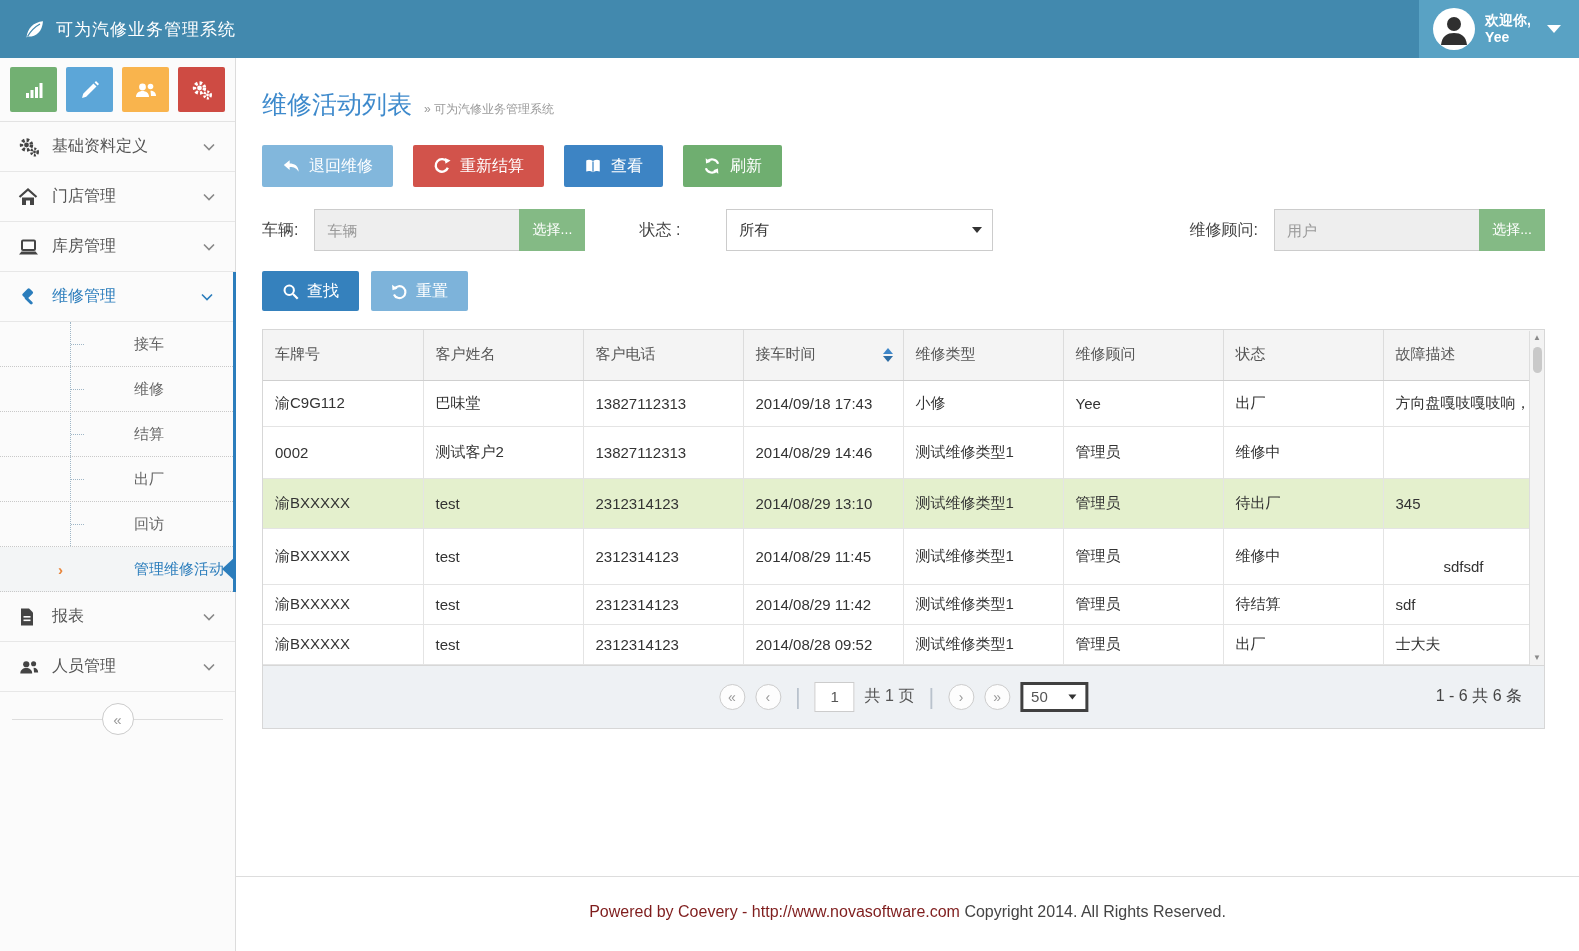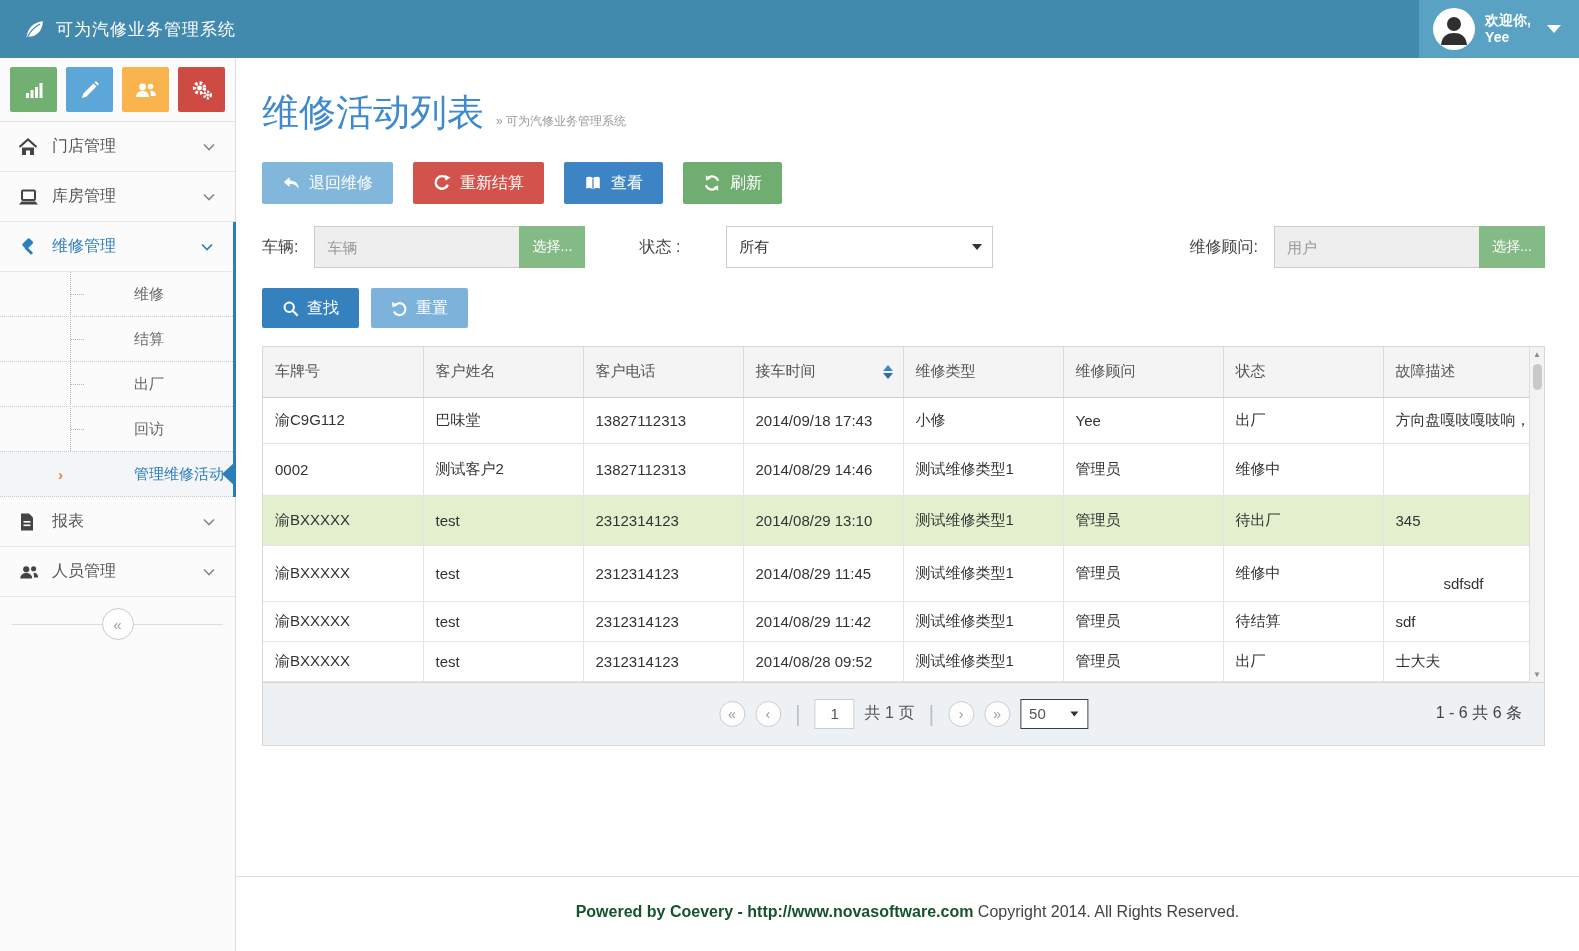--- a/index.html
+++ b/index.html
@@ -41,21 +41,21 @@
   .sub-item.active::before { display:none; }
   .sub-arrow { position:absolute; left:58px; color:#e8863c; font-size:15px; font-weight:bold; }
   .sub-flag { position:absolute; right:-3px; top:50%; margin-top:-13px; width:14px; height:26px; background:#2b7dbc; clip-path:polygon(100% 0,100% 100%,0 50%); }
 
   .collapse-row { position:relative; height:50px; margin-top:2px; }
   .collapse-row::before { content:""; position:absolute; left:12px; right:12px; top:50%; border-top:1px solid #ddd; }
   .collapse-btn { position:absolute; left:50%; top:50%; transform:translate(-50%,-50%); width:32px; height:32px; border-radius:50%; background:#fff; border:1px solid #ccc; color:#999; font-size:15px; display:flex; align-items:center; justify-content:center; cursor:pointer; }
 
   
   .page-head { padding:30px 34px 6px 26px; display:flex; align-items:baseline; gap:12px; }
-  .page-title { color:#3e8acc; font-size:37px; font-weight:normal; }
+  .page-title { color:#3e8acc; font-size:25px; font-weight:normal; }
   .breadcrumb { color:#9a9a9a; font-size:12px; }
 
   
   .toolbar { display:flex; gap:20px; padding:18px 34px 0 26px; }
   .tb-btn { height:42px; border:none; border-radius:2px; color:#fff; font-size:16px; display:flex; align-items:center; gap:9px; padding:0 20px; cursor:pointer; font-family:inherit; }
   .tb-back { background:#82b7dc; } .tb-resettle { background:#d2534b; } .tb-view { background:#3d84c4; } .tb-refresh { background:#6fae70; }
 
   
   .filter-row { display:flex; align-items:center; padding:22px 34px 0 26px; font-size:16px; color:#444; }
   .fl-label { flex:none; }
@@ -92,28 +92,28 @@
   .vs-arrow { color:#8a8a8a; font-size:8px; line-height:14px; height:14px; }
   .vs-thumb { width:9px; height:26px; background:#c9c9c9; border-radius:5px; margin-top:2px; }
   .vs-bottom { margin-top:auto; }
 
   
   .pager { margin:0 34px 0 26px; background:#eef1f4; border:1px solid #d7d7d7; height:64px; display:flex; align-items:center; position:relative; font-size:16px; color:#555; }
   .pager-center { position:absolute; left:50%; transform:translateX(-50%); display:flex; align-items:center; gap:10px; }
   .pg-circle { width:26px; height:26px; border-radius:50%; border:1px solid #ccc; background:#fdfdfd; color:#999; display:flex; align-items:center; justify-content:center; font-size:14px; cursor:pointer; }
   .pg-sep { color:#b9c2cc; font-size:22px; font-weight:200; margin:0 4px; }
   .pg-input { width:40px; height:30px; border:1px solid #ccc; text-align:center; font-size:15px; color:#555; background:#fff; font-family:inherit; }
-  .pg-size { width:68px; height:30px; border:1px solid #404040; background:#fff; display:flex; align-items:center; justify-content:space-between; padding:0 8px; cursor:pointer; font-size:15px; }
+  .pg-size { width:68px; height:30px; border:3px solid #404040; background:#fff; display:flex; align-items:center; justify-content:space-between; padding:0 8px; cursor:pointer; font-size:15px; }
   .pg-size .select-caret { border-top-color:#333; transform:scale(.8); }
   .pager-right { margin-left:auto; padding-right:22px; font-size:16px; color:#444; }
 
   
   .content-body { flex:1; }
   .footer { border-top:1px solid #ddd; padding:26px 0 30px; text-align:center; font-size:16px; }
-  .footer-link { color:#14532d; font-weight:bold; text-decoration:none; cursor:pointer; }
+  .footer-link { color:#7f1d1d; font-weight:normal; text-decoration:none; cursor:pointer; }
   .footer-copy { color:#444; }
 
   .icon { display:inline-flex; flex:none; }
 </style>
 </head>
 <body>
 
 <div class="topbar">
   <div class="brand">
     <span class="icon">
@@ -176,20 +176,36 @@
             <svg width="22" height="20" viewBox="0 0 22 20">
               <circle cx="8.5" cy="8" r="5" fill="none" stroke="#fff" stroke-width="3.4" stroke-dasharray="2.6 2"></circle>
               <circle cx="8.5" cy="8" r="2.4" fill="#fff"></circle>
               <circle cx="16.5" cy="15" r="3.2" fill="none" stroke="#fff" stroke-width="2.6" stroke-dasharray="2 1.6"></circle>
               <circle cx="16.5" cy="15" r="1.4" fill="#fff"></circle>
             </svg>
           </span>
       </button>
     </div>
 
+    <div class="menu-item">
+      <span class="mi-icon icon">
+          <svg width="22" height="20" viewBox="0 0 22 20">
+            <circle cx="8.5" cy="8" r="5" fill="none" stroke="currentColor" stroke-width="3.4" stroke-dasharray="2.6 2"></circle>
+            <circle cx="8.5" cy="8" r="2.4" fill="currentColor"></circle>
+            <circle cx="16.5" cy="15" r="3.2" fill="none" stroke="currentColor" stroke-width="2.6" stroke-dasharray="2 1.6"></circle>
+            <circle cx="16.5" cy="15" r="1.4" fill="currentColor"></circle>
+          </svg>
+        </span>
+      <span>基础资料定义</span>
+      <span class="mi-chevron icon">
+          <svg width="16" height="16" viewBox="0 0 16 16">
+            <path d="M3 5.5 L8 10.5 L13 5.5" stroke="currentColor" stroke-width="1.6" fill="none"></path>
+          </svg>
+        </span>
+    </div>
 
     <div class="menu-item">
       <span class="mi-icon icon">
           <svg width="20" height="20" viewBox="0 0 20 20">
             <path d="M1.5 10 L10 2.5 L18.5 10" stroke="currentColor" stroke-width="2.2" fill="none"></path>
             <path d="M4 10.5 V18 H8 V13.5 H12 V18 H16 V10.5 Z" fill="currentColor"></path>
           </svg>
         </span>
       <span>门店管理</span>
       <span class="mi-chevron icon">
@@ -225,20 +241,23 @@
             </svg>
           </span>
         <span>维修管理</span>
         <span class="mi-chevron icon">
             <svg width="16" height="16" viewBox="0 0 16 16">
               <path d="M3 5.5 L8 10.5 L13 5.5" stroke="currentColor" stroke-width="1.6" fill="none"></path>
             </svg>
           </span>
       </div>
       <div class="submenu">
+        <div class="sub-item">
+            <span>接车</span>
+          </div>
         <div class="sub-item">
             <span>维修</span>
           </div>
         <div class="sub-item">
             <span>结算</span>
           </div>
         <div class="sub-item">
             <span>出厂</span>
           </div>
         <div class="sub-item">

